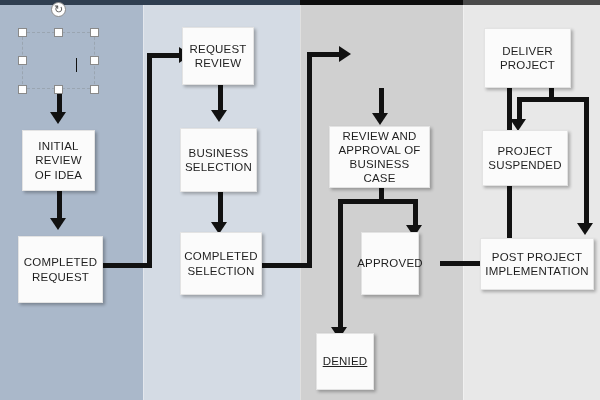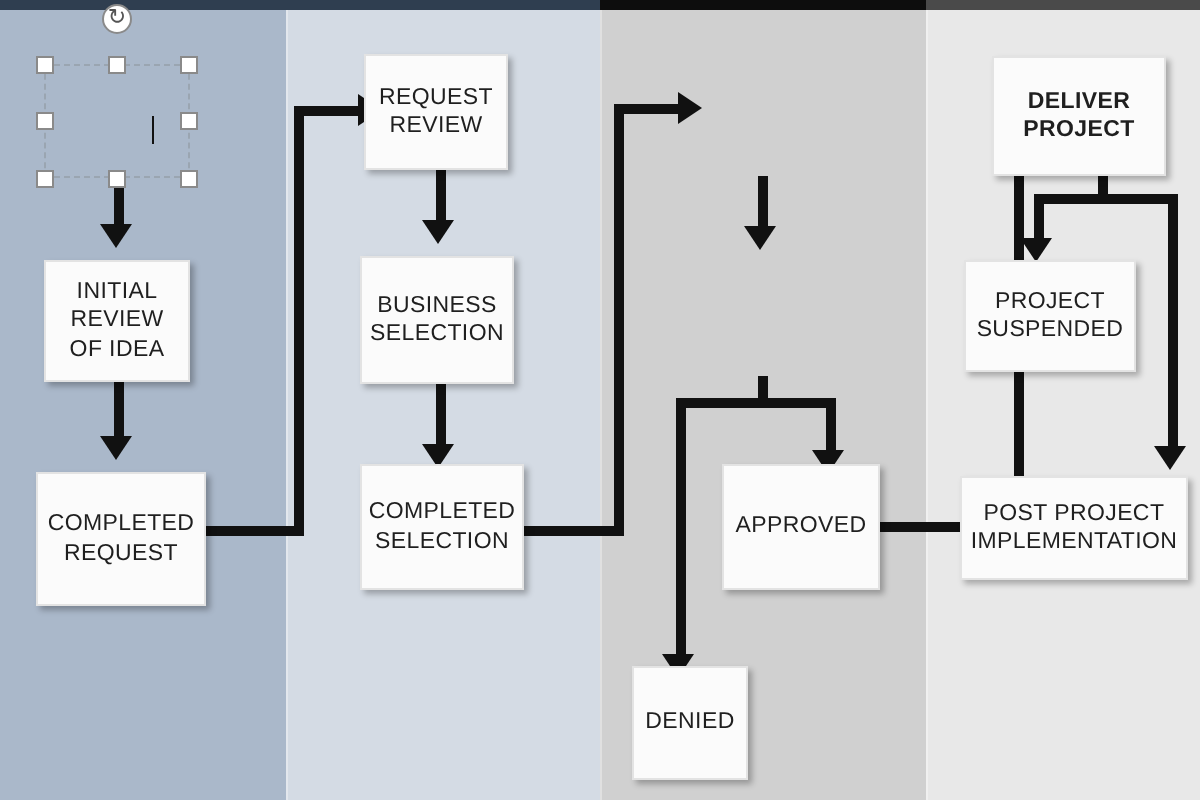--- a/index.html
+++ b/index.html
@@ -109,31 +109,34 @@
   <div class="arrow arrow-down" style="left:331px;top:327px;"></div>
 
   <div class="seg vseg" style="left:413px;top:199px;height:29px;"></div>
   <div class="arrow arrow-down" style="left:406px;top:225px;"></div>
 
   <div class="seg hseg" style="left:440px;top:261px;width:72px;"></div>
   <div class="seg vseg" style="left:507px;top:51px;height:215px;"></div>
   <div class="seg hseg" style="left:507px;top:51px;width:30px;"></div>
   <div class="arrow arrow-right" style="left:534px;top:45px;"></div>
 
-  <div class="node" style="left:361px;top:232px;width:79px;height:63px;">APPROVED</div>
-  <div class="node" style="left:316px;top:333px;width:58px;height:57px;">DENIED</div>
+  <div class="node" style="left:329px;top:126px;width:101px;height:62px;">REVIEW AND
+APPROVAL OF
+BUSINESS CASE</div>
+  <div class="node" style="left:361px;top:232px;width:58px;height:63px;">APPROVED</div>
+  <div class="node" style="left:316px;top:333px;width:58px;height:57px;text-decoration:underline;">DENIED</div>
 
   <div class="seg vseg" style="left:549px;top:88px;height:14px;"></div>
   <div class="seg hseg" style="left:517px;top:97px;width:72px;"></div>
   <div class="seg vseg" style="left:517px;top:97px;height:25px;"></div>
   <div class="arrow arrow-down" style="left:510px;top:119px;"></div>
   <div class="seg vseg" style="left:584px;top:97px;height:129px;"></div>
   <div class="arrow arrow-down" style="left:577px;top:223px;"></div>
 
-  <div class="node" style="left:496px;top:28px;width:87px;height:60px;font-weight:bold;">DELIVER
+  <div class="node" style="left:484px;top:28px;width:87px;height:60px;">DELIVER
 PROJECT</div>
   <div class="node" style="left:482px;top:130px;width:86px;height:56px;">PROJECT
 SUSPENDED</div>
   <div class="node" style="left:480px;top:238px;width:114px;height:52px;">POST PROJECT
 IMPLEMENTATION</div>
 
   <div class="selbox" style="left:22px;top:32px;width:73px;height:57px;"></div>
   <div class="rothandle" style="left:51px;top:2px;">↻</div>
   <div class="caret" style="left:76px;top:58px;height:14px;"></div>
 

